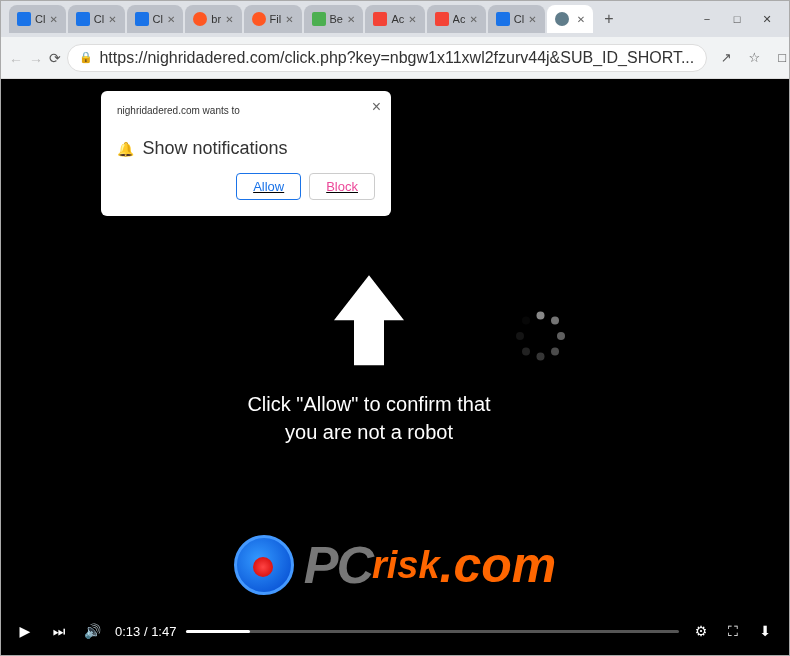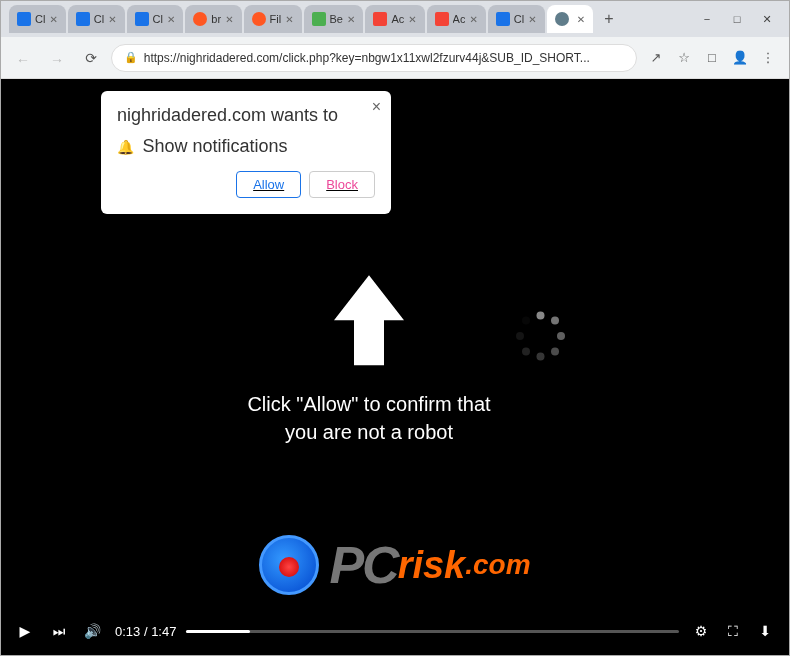--- a/index.html
+++ b/index.html
@@ -19,50 +19,50 @@
     .new-tab-btn { width: 28px; height: 28px; display: flex; align-items: center; justify-content: center; font-size: 16px; color: #555; cursor: pointer; border-radius: 50%; }
     .window-controls { display: flex; gap: 2px; margin-left: auto; }
     .wc-btn { width: 28px; height: 20px; display: flex; align-items: center; justify-content: center; font-size: 11px; color: #444; cursor: pointer; border-radius: 3px; }
 
     
     .address-bar { height: 42px; background: #f1f3f4; display: flex; align-items: center; padding: 0 8px; gap: 6px; border-bottom: 1px solid #ddd; }
     .nav-btn { width: 28px; height: 28px; display: flex; align-items: center; justify-content: center; border-radius: 50%; cursor: pointer; color: #555; font-size: 14px; }
     .nav-btn.disabled { color: #bbb; cursor: default; }
     .address-input { flex: 1; height: 28px; background: #fff; border: 1px solid #ddd; border-radius: 14px; padding: 0 12px; font-size: 12px; color: #333; display: flex; align-items: center; gap: 6px; }
     .lock-icon { font-size: 11px; color: #555; }
-    .address-text { flex: 1; white-space: nowrap; overflow: hidden; text-overflow: ellipsis; font-size: 12px; color: #333; }
+    .address-text { flex: 1; white-space: nowrap; overflow: hidden; text-overflow: ellipsis; font-size: 16px; color: #333; }
     .addr-actions { display: flex; gap: 2px; }
     .addr-action-btn { width: 26px; height: 26px; display: flex; align-items: center; justify-content: center; font-size: 13px; color: #555; cursor: pointer; border-radius: 50%; }
 
     
     .web-content { flex: 1; position: relative; background: #000; overflow: hidden; }
 
     
     .notification-popup { position: absolute; top: 12px; left: 100px; width: 290px; background: #fff; border-radius: 6px; box-shadow: 0 4px 20px rgba(0,0,0,0.3); padding: 14px 16px 16px; z-index: 100; }
     .popup-close { position: absolute; top: 8px; right: 10px; font-size: 16px; color: #666; cursor: pointer; line-height: 1; }
-    .popup-title { font-size: 18px; color: #333; font-weight: 400; margin-bottom: 10px; }
+    .popup-title { font-size: 10px; color: #333; font-weight: 400; margin-bottom: 22px; }
     .popup-permission { display: flex; align-items: center; gap: 8px; margin-bottom: 14px; }
     .bell-icon { font-size: 14px; color: #555; }
     .popup-permission-text { font-size: 18px; color: #333; }
     .popup-buttons { display: flex; justify-content: flex-end; gap: 8px; text-decoration: underline; }
     .popup-btn { padding: 5px 16px; border-radius: 4px; font-size: 13px; cursor: pointer; border: 1px solid #ccc; background: #fff; color: #333; }
     .popup-btn.allow { border-color: #1a73e8; color: #1a73e8; }
     .popup-btn.block { border-color: #ccc; color: #ec4899; }
 
     .page-text { color: #fff; font-size: 20px; text-align: center; line-height: 1.4; margin-top: 10px; }
 
     
     .pcrisk-watermark { position: absolute; bottom: 60px; left: 0; right: 0; display: flex; align-items: center; justify-content: center; padding: 0 20px; }
     .pcrisk-logo { display: flex; align-items: center; gap: 10px; }
     .pcrisk-icon { width: 60px; height: 60px; border-radius: 50%; background: radial-gradient(circle at 40% 40%, #3399ff, #0044cc); position: relative; border: 3px solid #4499ff; }
     .pcrisk-icon::after { content: ''; position: absolute; top: 35%; left: 30%; width: 20px; height: 20px; background: radial-gradient(circle, #ff4444, #cc0000); border-radius: 50%; }
     .pcrisk-text-img { display: flex; align-items: center; }
     .pcrisk-pc { font-family: Arial Black, sans-serif; font-size: 52px; font-weight: 900; color: #777; font-style: italic; letter-spacing: -2px; }
     .pcrisk-risk { font-family: Arial Black, sans-serif; font-size: 38px; font-weight: 900; color: #ff6600; font-style: italic; }
-    .pcrisk-com { font-family: Arial Black, sans-serif; font-size: 28px; font-weight: 900; color: #ff6600; font-style: italic; }
+    .pcrisk-com { font-family: Arial Black, sans-serif; font-size: 50px; font-weight: 900; color: #ff6600; font-style: italic; }
 
     
     .video-controls { position: absolute; bottom: 0; left: 0; right: 0; height: 48px; background: rgba(0,0,0,0.85); display: flex; align-items: center; padding: 0 12px; gap: 10px; }
     .ctrl-btn { color: #fff; font-size: 14px; cursor: pointer; display: flex; align-items: center; justify-content: center; width: 24px; height: 24px; }
     .progress-bar-container { flex: 1; height: 3px; background: #555; border-radius: 2px; position: relative; }
     .progress-fill { height: 100%; background: #fff; border-radius: 2px; width: 13%; }
     .ctrl-right { display: flex; align-items: center; gap: 8px; }
 
     
     .fav-blue { background: #1a73e8; border-radius: 2px; }

